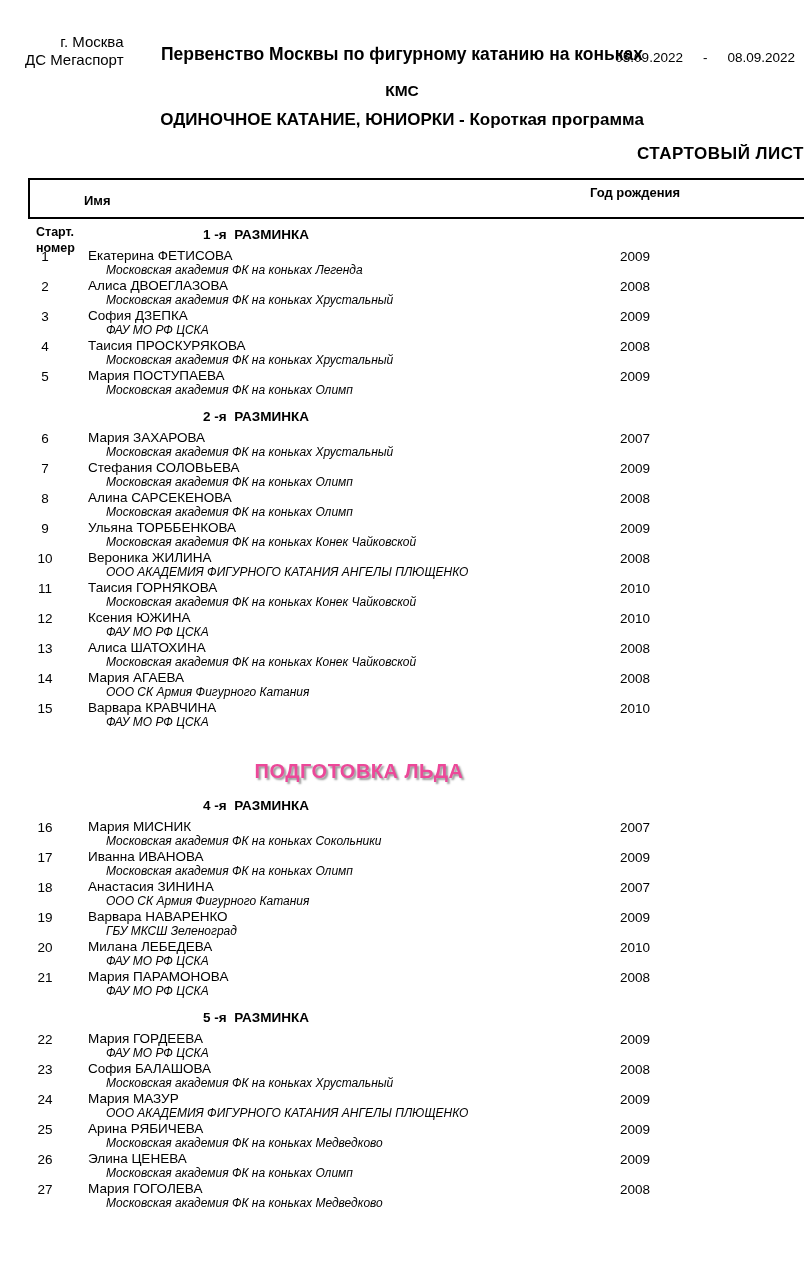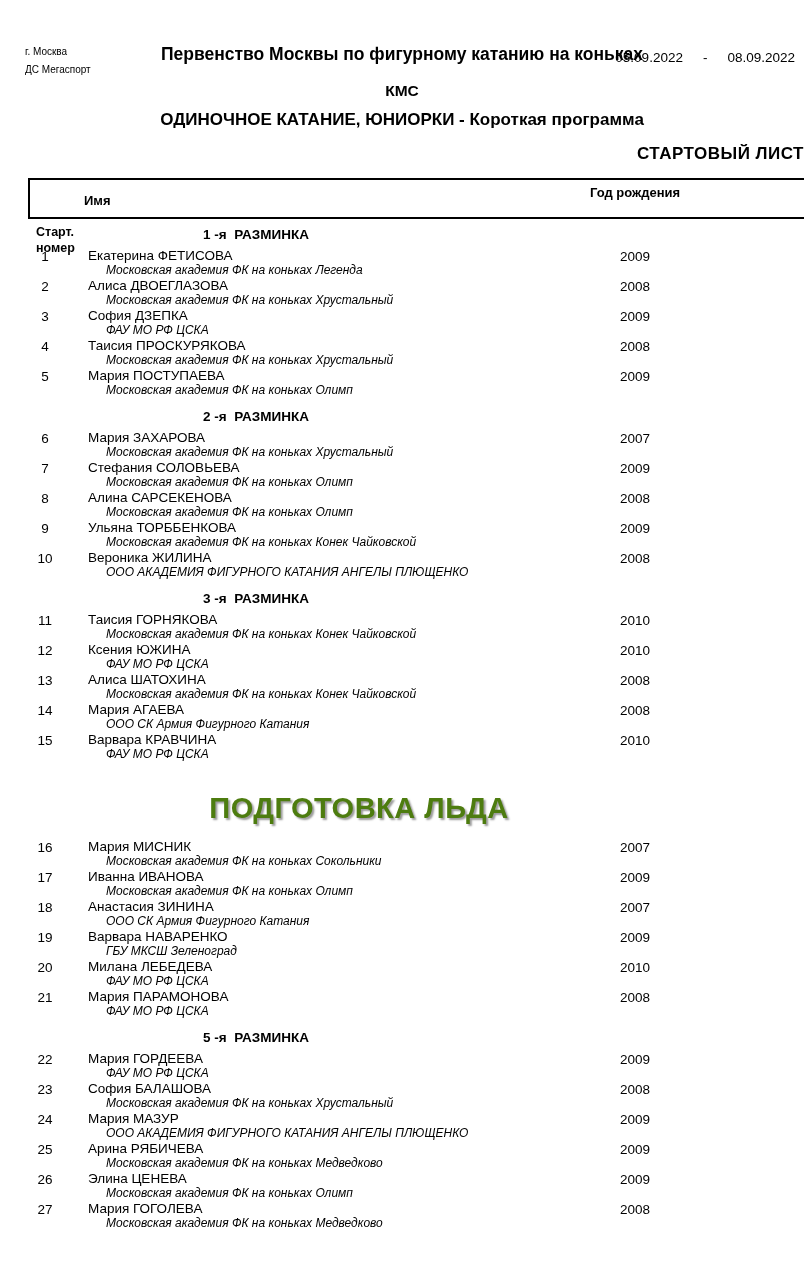--- a/index.html
+++ b/index.html
@@ -4,21 +4,21 @@
 <style>
   html,body { margin:0; padding:0; background:#fff; }
   .page {
     position:relative; width:804px; height:1280px; background:#ffffff;
     color:#000; font-family:"Liberation Sans", sans-serif; overflow:hidden;
   }
   .title-main {
     position:absolute; top:19px; left:0; width:100%; text-align:center;
     font-weight:bold; font-size:17.5px;margin-top:25px;
   }
-  .place-block { position:absolute; top:43px; left:25px; font-size:10px; line-height:18px; }
+  .place-block { position:absolute; top:33px; left:25px; font-size:15px; line-height:18px;text-align:right; }
   .date-range { position:absolute; top:50px; right:9px; font-size:13.5px; display:flex; }
   .date-range .sep { margin:0 20px; }
   .category-heading { position:absolute; top:82px; left:0; width:100%; text-align:center; font-weight:bold; font-size:15.5px; }
   .discipline-heading { position:absolute; top:110px; left:0; width:100%; text-align:center; font-weight:bold; font-size:17px; }
   .list-title { position:absolute; top:144px; left:0; width:100%; text-align:right; font-weight:bold; font-size:17px; letter-spacing:0.5px; }
 
   .thead {
     position:absolute; top:178px; left:28px; right:0; height:41px;
     border:2px solid #000; border-right:none; box-sizing:border-box; background:#fff;
   }
@@ -32,22 +32,22 @@
     width:512px; text-align:center; font-weight:bold; font-size:13.5px;
     line-height:18px; margin:10px 0 4px 0; white-space:pre;
   }
   .start-list > section:first-child .group-header { margin-top:0; }
   .entry { position:relative; height:30px; }
   .entry .num { position:absolute; left:25px; top:1px; width:40px; text-align:center; font-size:13.5px; }
   .entry .name { position:absolute; left:88px; top:0; font-size:13.5px; white-space:nowrap; }
   .entry .club { position:absolute; left:106px; top:15px; font-size:12px; font-style:italic; white-space:nowrap; }
   .entry .year { position:absolute; left:605px; top:1px; width:60px; text-align:center; font-size:13.5px; }
   .ice-banner {
-    width:718px; text-align:center; font-weight:bold; font-size:29px;
-    letter-spacing:0.5px; margin:30px 0 14px 0; color:#4d7c0f;
+    width:718px; text-align:center; font-weight:bold; font-size:20px;
+    letter-spacing:0.5px; margin:30px 0 14px 0; color:#ec4899;
     text-shadow:2px 2px 2px #9a9a9a;
   }
 </style>
 </head>
 <body>
 
 <div class="page">
   <div class="title-main">Первенство Москвы по фигурному катанию на коньках</div>
 
   <div class="place-block">
@@ -149,21 +149,20 @@
   <div class="entry">
     <span class="num">10</span>
     <span class="name">Вероника ЖИЛИНА</span>
     <span class="club">ООО АКАДЕМИЯ ФИГУРНОГО КАТАНИЯ АНГЕЛЫ ПЛЮЩЕНКО</span>
     <span class="year">2008</span>
   </div>
 </div>
   </section>
 
   <section>
-    <div class="group-header">3 -я  РАЗМИНКА</div>
     <div>
   <div class="entry">
     <span class="num">11</span>
     <span class="name">Таисия ГОРНЯКОВА</span>
     <span class="club">Московская академия ФК на коньках Конек Чайковской</span>
     <span class="year">2010</span>
   </div>
 
   <div class="entry">
     <span class="num">12</span>
@@ -191,20 +190,21 @@
     <span class="name">Варвара КРАВЧИНА</span>
     <span class="club">ФАУ МО РФ ЦСКА</span>
     <span class="year">2010</span>
   </div>
 </div>
   </section>
 
   <div class="ice-banner">ПОДГОТОВКА ЛЬДА</div>
 
   <section>
+    <div class="group-header">4 -я  РАЗМИНКА</div>
     <div>
   <div class="entry">
     <span class="num">16</span>
     <span class="name">Мария МИСНИК</span>
     <span class="club">Московская академия ФК на коньках Сокольники</span>
     <span class="year">2007</span>
   </div>
 
   <div class="entry">
     <span class="num">17</span>

